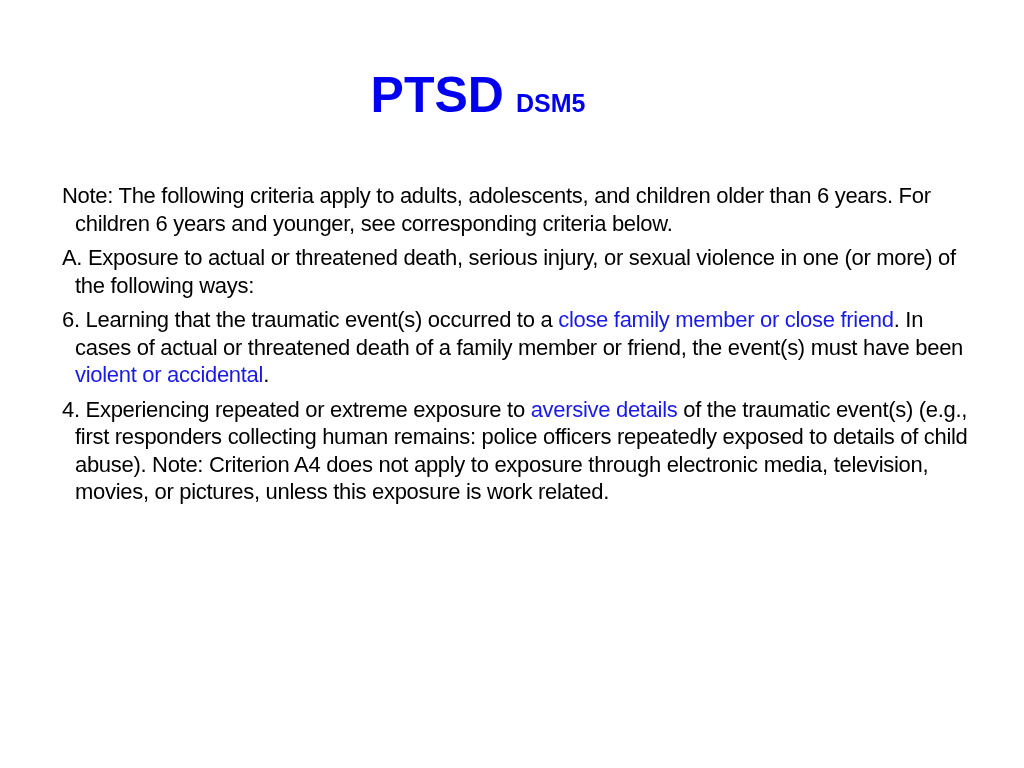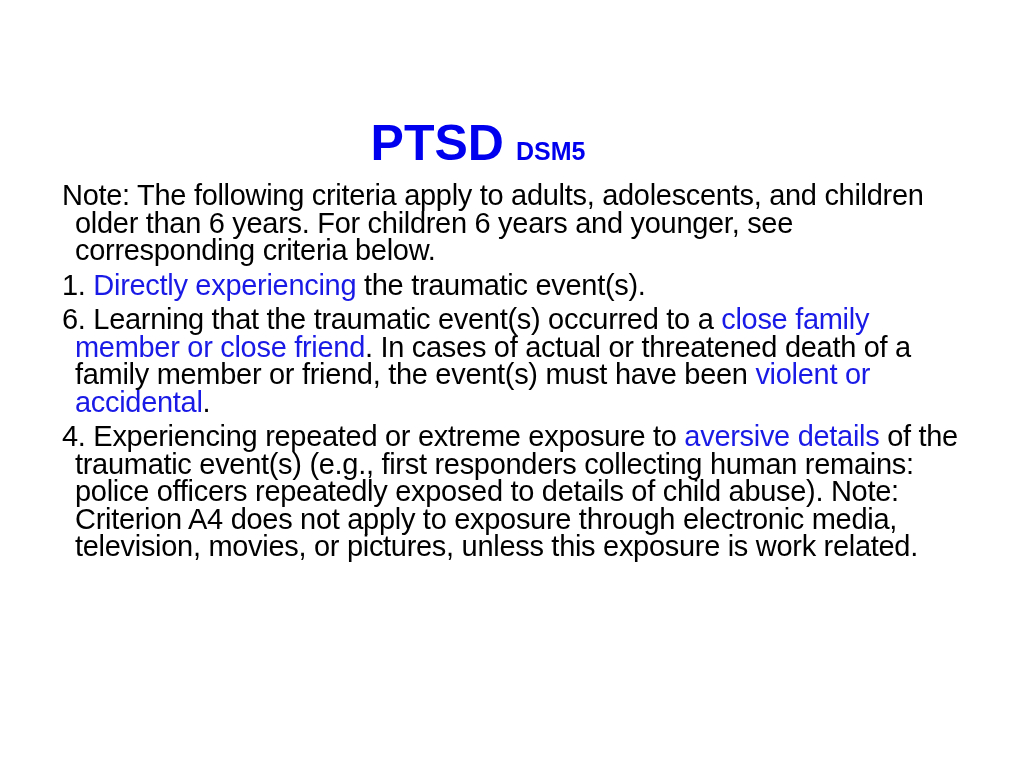--- a/index.html
+++ b/index.html
@@ -17,36 +17,35 @@
     }
     .title {
       position: absolute;
       top: 66px;
       left: 0;
       width: 956px;
       text-align: center;
       color: #0000ee;
       font-weight: bold;
       white-space: nowrap;
-      margin-top: 48px;
     }
     .title .main {
       font-size: 50px;
       letter-spacing: 0px;
     }
     .title .sub {
       font-size: 25px;
       margin-left: 12px;
     }
     .content {
       position: absolute;
       top: 182px;
       left: 62px;
       width: 910px;
-      font-size: 29px;
+      font-size: 22px;
       line-height: 27.5px;
       letter-spacing: -0.3px;
     }
     .para {
       margin: 0 0 7px 0;
       padding-left: 13px;
       text-indent: -13px;
     }
     .hl {
       color: #1a1ae6;
@@ -55,20 +54,20 @@
 </head>
 <body>
 
 <div class="title">
   <span class="main">PTSD</span><span class="sub">DSM5</span>
 </div>
 
 <div class="content">
   <p class="para"><span>Note: The following criteria apply to adults, adolescents, and children older than 6 years. For children 6 years and younger, see corresponding criteria below.</span></p>
 
+  <p class="para"><span>A. Exposure to actual or threatened death, serious injury, or sexual violence in one (or more) of the following ways:</span></p>
 
-  <p class="para"><span>1. </span><span class="hl">Directly experiencing</span><span> the traumatic event(s).</span></p>
 
 
   <p class="para"><span>6. Learning that the traumatic event(s) occurred to a </span><span class="hl">close family member or close friend</span><span>. In cases of actual or threatened death of a family member or friend, the event(s) must have been </span><span class="hl">violent or accidental</span><span>.</span></p>
 
   <p class="para"><span>4. Experiencing repeated or extreme exposure to </span><span class="hl">aversive details</span><span> of the traumatic event(s) (e.g., first responders collecting human remains: police officers repeatedly exposed to details of child abuse). Note: Criterion A4 does not apply to exposure through electronic media, television, movies, or pictures, unless this exposure is work related.</span></p>
 </div>
 
 </body></html>

